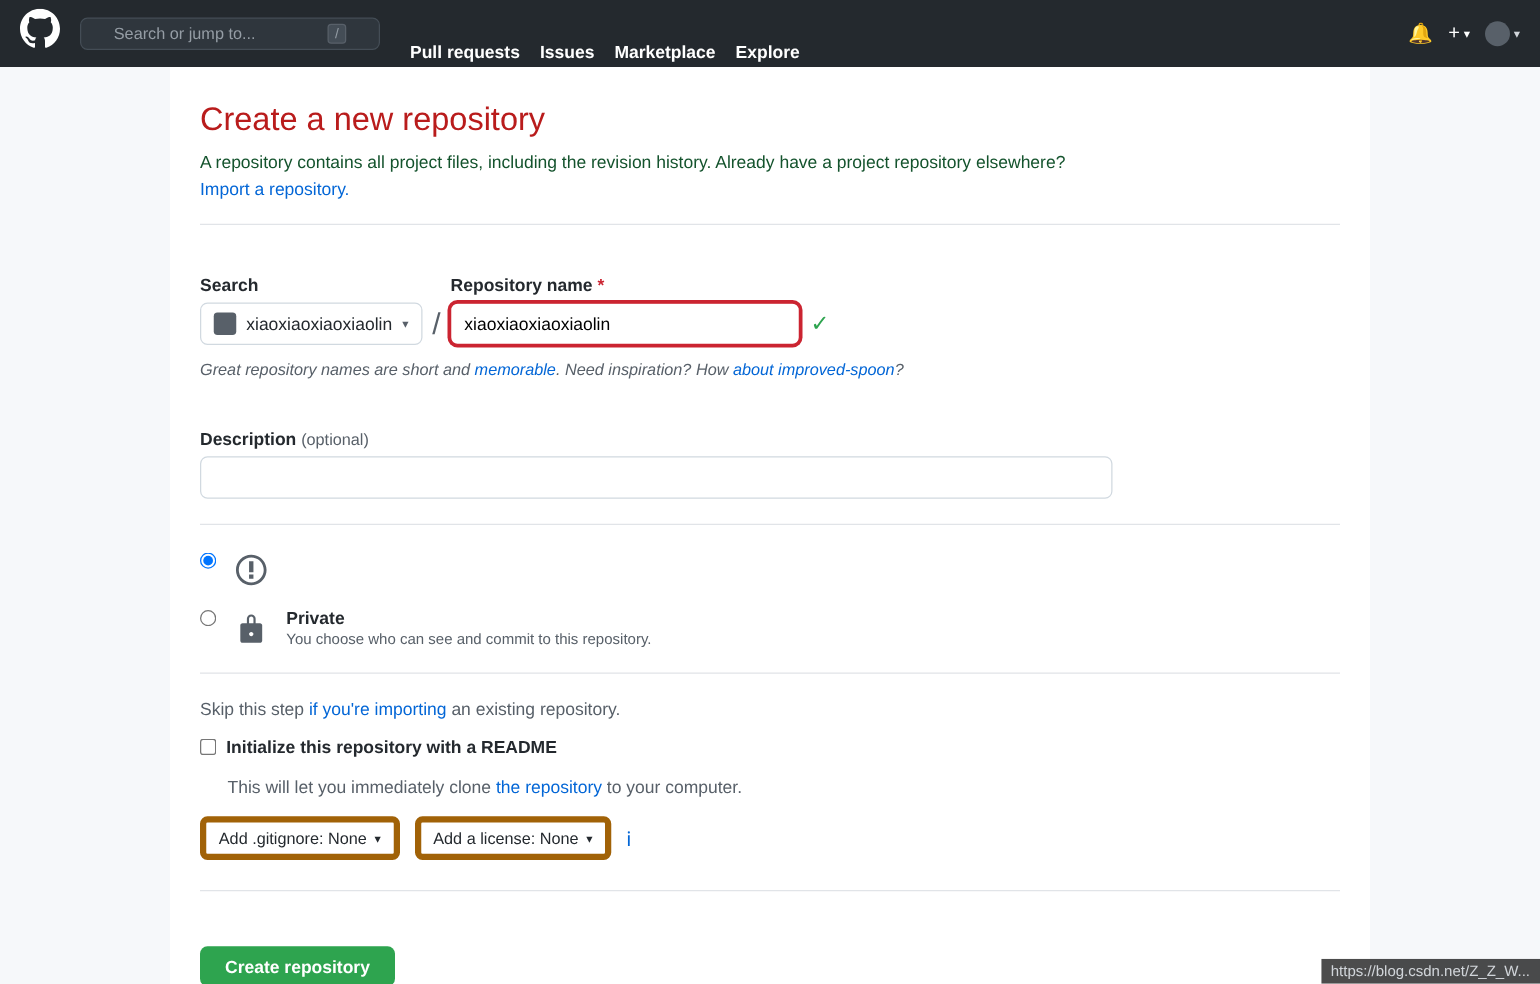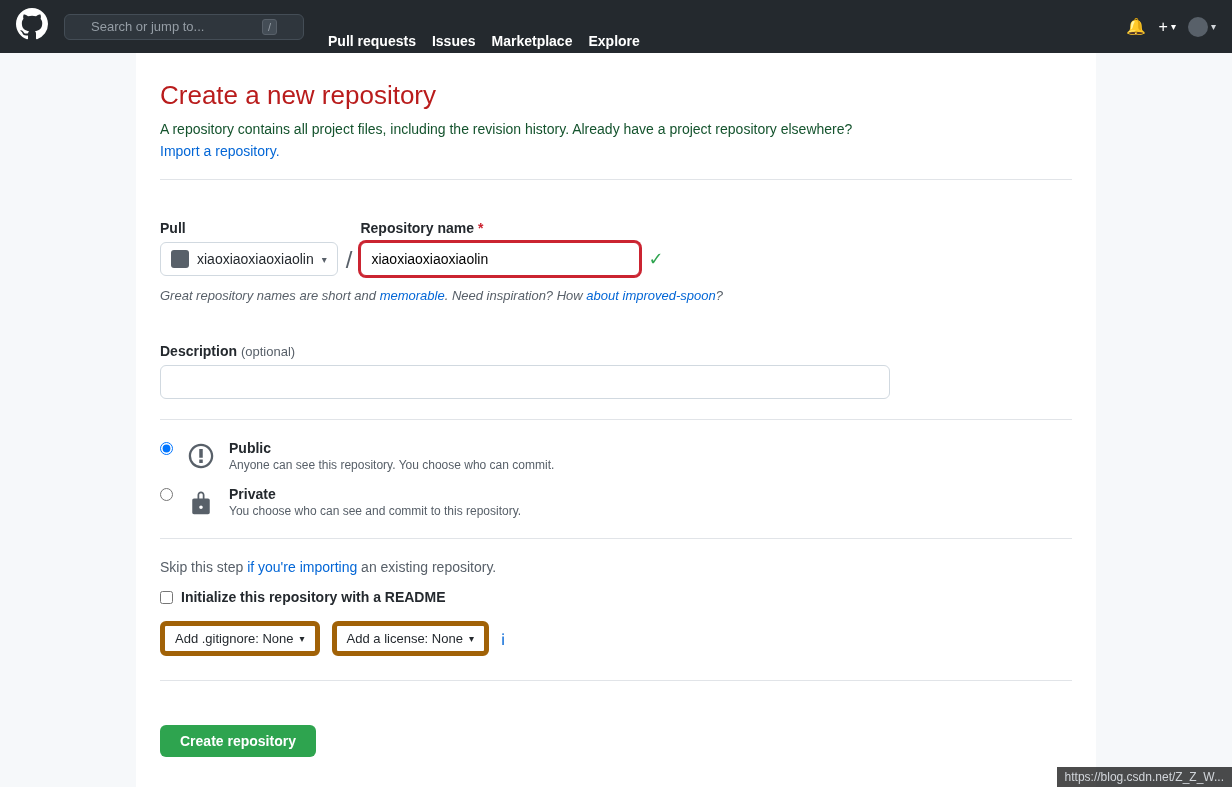--- a/index.html
+++ b/index.html
@@ -370,21 +370,21 @@
     <a href="#">Import a repository.</a>
   </p>
 
   <hr class="divider">
 
   
   <div class="form-section">
     <div class="owner-repo-row">
 
       <div class="field-group">
-        <label class="field-label">Pull</label>
+        <label class="field-label">Search</label>
         <div class="owner-select">
           <span class="owner-avatar"></span>
           <span>xiaoxiaoxiaoxiaolin</span>
           <span style="font-size:10px; color:#586069;">▾</span>
         </div>
       </div>
 
       <span class="slash-sep">/</span>
 
       <div class="field-group">
@@ -418,24 +418,20 @@
 
   
   <div class="radio-options">
 
     <div class="radio-option">
       <input type="radio" name="visibility" id="public" checked="" style="">
       <div class="radio-icon public-icon">
         <svg viewBox="0 0 14 16" fill="#586069">
           <path fill-rule="evenodd" d="M7 2.3c3.14 0 5.7 2.56 5.7 5.7s-2.56 5.7-5.7 5.7A5.71 5.71 0 011.3 8c0-3.14 2.56-5.7 5.7-5.7zM7 1C3.14 1 0 4.14 0 8s3.14 7 7 7 7-3.14 7-7-3.14-7-7-7zm1 3H6v5h2V4zm0 6H6v2h2v-2z"></path>
         </svg>
-      </div>
-      <div class="radio-content">
-        <h3>Public</h3>
-        <p>Anyone can see this repository. You choose who can commit.</p>
       </div>
     </div>
 
     <div class="radio-option">
       <input type="radio" name="visibility" id="private" style="">
       <div class="radio-icon private-icon">
         <svg viewBox="0 0 14 16" fill="#586069">
           <path fill-rule="evenodd" d="M11 6H9V4c0-1.1-.9-2-2-2S5 2.9 5 4v2H3c-.55 0-1 .45-1 1v7c0 .55.45 1 1 1h8c.55 0 1-.45 1-1V7c0-.55-.45-1-1-1zm-4 6c-.55 0-1-.45-1-1s.45-1 1-1 1 .45 1 1-.45 1-1 1zm2-6H6V4c0-.55.45-1 1-1s1 .45 1 1v2z"></path>
         </svg>
       </div>
@@ -452,20 +448,23 @@
   
   <div class="skip-section">
     <p>
       <span>Skip this step</span> <a href="#">if you're importing</a> an existing repository.
     </p>
 
     <div class="checkbox-row">
       <input type="checkbox" id="init-readme" style="">
       <label class="checkbox-label" for="init-readme">Initialize this repository with a README</label>
     </div>
+    <p class="checkbox-sub">
+      This will let you immediately clone <a href="#">the repository</a> to your computer.
+    </p>
   </div>
 
   
   <div class="dropdowns-row">
     <button class="dropdown-btn">
       <span>Add .gitignore: None</span>
       <span style="font-size:10px;">▾</span>
     </button>
     <button class="dropdown-btn">
       <span>Add a license: None</span>

